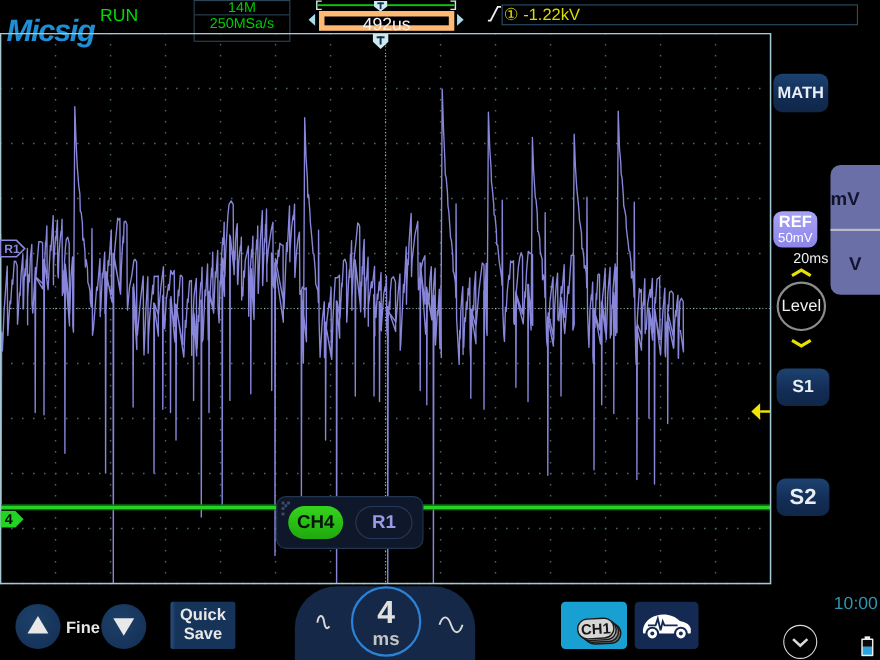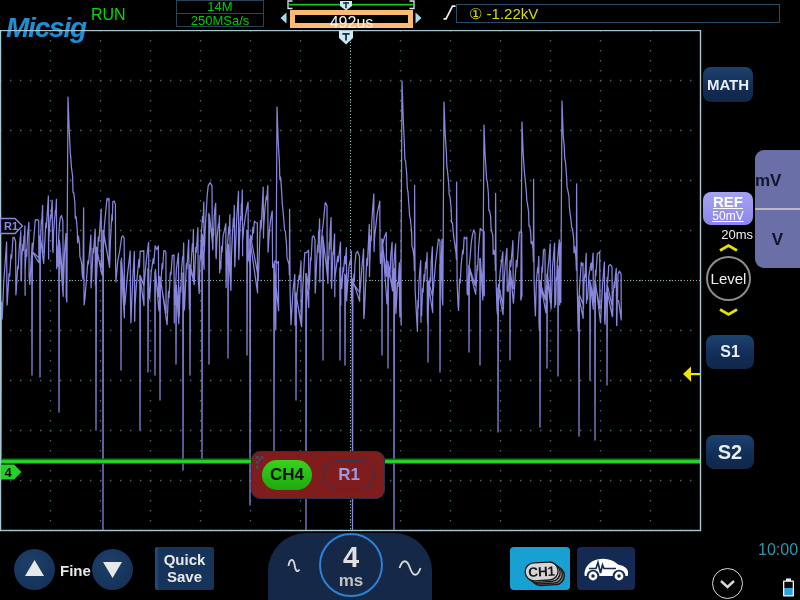--- a/index.html
+++ b/index.html
@@ -10,42 +10,42 @@
   .navybtn { background:linear-gradient(#1d4270,#122c55 60%,#102748); border-radius:8px;
     color:#e8eef4; font-weight:bold; display:flex; align-items:center; justify-content:center; }
 </style>
 </head>
 <body>
 <div id="stage">
 
 <div class="abs" style="left:6px; top:0px; color:#1e8fd5; font-size:28px; font-weight:bold; font-style:italic; letter-spacing:-1.2px;margin-top:12px;">Micsig</div>
 <div class="abs" style="left:91px; top:6px; color:#00dc00; font-size:16px;">RUN</div>
 
-<div class="abs" style="left:176px; top:0px; width:88px; height:27px; border:1px solid #2b4456;">
+<div class="abs" style="left:176px; top:0px; width:88px; height:38px; border:1px solid #2b4456;">
   <div style="height:13px; border-bottom:1px solid #2b4456; color:#00cc00; font-size:13px; text-align:center; line-height:12px;">14M</div>
   <div style="height:12px; color:#00cc00; font-size:13px; text-align:center; line-height:13px;">250MSa/s</div>
 </div>
 
 <svg class="abs" style="left:278px; top:0px;" width="146" height="28" viewBox="0 0 146 28">
   <path d="M14.5 1 L10 1 L10 8.5 L14.5 8.5" stroke="#d6e8ee" stroke-width="1.3" fill="none"></path>
   <path d="M131.5 1 L136 1 L136 8.5 L131.5 8.5" stroke="#d6e8ee" stroke-width="1.3" fill="none"></path>
   <rect x="11" y="3.7" width="124" height="1.9" fill="#007a00"></rect>
   <rect x="11" y="4.2" width="124" height="1.0" fill="#1ae01a"></rect>
   <path d="M62 1 L74 1 L74 6 L68 10.5 L62 6 Z" fill="#cfe9f2"></path>
   <rect x="65" y="2.2" width="6" height="1.6" fill="#12314a"></rect>
       <rect x="67.2" y="2.2" width="1.6" height="6" fill="#12314a"></rect>
   <path d="M8.5 12.5 L2.5 18 L8.5 23.5 Z" fill="#a8dcec"></path>
   <path d="M137.5 12.5 L143.5 18 L137.5 23.5 Z" fill="#a8dcec"></path>
 </svg>
 <div class="abs" style="left:290px; top:10px; width:123px; height:18px; border:5px solid #fdba74; color:#f2f2f2; font-size:16px; text-align:center; line-height:16px;">492us</div>
 
 <svg class="abs" style="left:443px; top:5px;" width="13" height="15" viewBox="0 0 13 15">
   <path d="M0.5 13.8 L3 13.8 L9.5 1.2 L12.5 1.2" stroke="#f0f0f0" stroke-width="1.7" fill="none"></path>
 </svg>
-<div class="abs" style="left:456px; top:4px; width:324px; height:19px; border:1px solid #2b4f68; color:#dcdc00; font-size:15px; line-height:18px; padding-left:12px;">① -1.22kV</div>
+<div class="abs" style="left:456px; top:4px; width:324px; height:19px; border:1px solid #2b4f68; color:#dcdc00; font-size:15px; line-height:18px; padding-left:1px;">① -1.22kV</div>
 
 <svg class="abs" style="left:0px; top:30px;" width="710" height="502" viewBox="0 0 710 502">
 
   <g stroke="#48696b" stroke-width="1.3">
     <line x1="50.5" y1="0" x2="50.5" y2="501" stroke-dasharray="1.4 8.6"></line>
     <line x1="100.5" y1="0" x2="100.5" y2="501" stroke-dasharray="1.4 8.6"></line>
     <line x1="150.5" y1="0" x2="150.5" y2="501" stroke-dasharray="1.4 8.6"></line>
     <line x1="200.5" y1="0" x2="200.5" y2="501" stroke-dasharray="1.4 8.6"></line>
     <line x1="250.5" y1="0" x2="250.5" y2="501" stroke-dasharray="1.4 8.6"></line>
     <line x1="300.5" y1="0" x2="300.5" y2="501" stroke-dasharray="1.4 8.6"></line>
@@ -86,41 +86,41 @@
   <path d="M0.5 188.5 L15 188.5 L22.5 196 L15 203.5 L0.5 203.5 Z" fill="#050508" stroke="#8a88dd" stroke-width="1.4"></path>
   <text x="11" y="200" font-size="11" font-weight="bold" fill="#8a88dd" text-anchor="middle">R1</text>
 
   <path d="M0.5 434.5 L14 434.5 L21.5 442 L14 449.5 L0.5 449.5 Z" fill="#23d223"></path>
   <text x="8" y="446.5" font-size="13" font-weight="bold" fill="#050505" text-anchor="middle">4</text>
 
   <path d="M683 344 L691 336.5 L691 351.5 Z" fill="#f0e400"></path>
   <rect x="691" y="343" width="9" height="2.2" fill="#f0e400"></rect>
 </svg>
 
-<div class="abs" style="left:251px; top:451px; width:134px; height:48px; background:#7f1d1d; border:1px solid #243550; border-radius:9px;">
+<div class="abs" style="left:251px; top:451px; width:134px; height:48px; background:#0f172a; border:1px solid #243550; border-radius:9px;">
   <svg class="abs" style="left:3px; top:3px;" width="16" height="16" viewBox="0 0 16 16" fill="#3c4c64">
     <rect x="1" y="1" width="2.6" height="2.6"></rect>
         <rect x="6" y="1" width="2.6" height="2.6"></rect>
     <rect x="1" y="6" width="2.6" height="2.6"></rect>
         <rect x="3.5" y="3.5" width="2.6" height="2.6"></rect>
     <rect x="1" y="11" width="2.6" height="2.6"></rect>
   </svg>
   <div class="abs" style="left:10px; top:8px; width:50px; height:30px; background:linear-gradient(#35d41c,#1fa80e); border-radius:15px; color:#03140a; font-size:17px; font-weight:bold; text-align:center; line-height:30px;">CH4</div>
   <div class="abs" style="left:71px; top:8px; width:52px; height:30px; border:1px solid #27395a; border-radius:15px; color:#999ae8; font-size:17px; font-weight:bold; text-align:center; line-height:28px;">R1</div>
 </div>
 
 <div class="abs navybtn" style="left:703px; top:67px; width:50px; height:35px; font-size:15px;">MATH</div>
 
 <div class="abs" style="left:755px; top:150px; width:45px; height:118px; background:#6b6fa8; border-radius:9px 0 0 9px;">
   <div style="height:58px; color:#10142c; font-size:17px; font-weight:bold; text-align:left; line-height:62px;">mV</div>
   <div style="height:2px; background:#b9bac4; margin:0;"></div>
   <div style="height:56px; color:#10142c; font-size:17px; font-weight:bold; text-align:center; line-height:60px;">V</div>
 </div>
 
-<div class="abs" style="left:703px; top:192px; width:50px; height:33px; background:linear-gradient(#a8a2f5,#8d86e8); border-radius:8px; text-align:center; color:#fff;text-decoration:underline;">
+<div class="abs" style="left:703px; top:192px; width:40px; height:33px; background:linear-gradient(#a8a2f5,#8d86e8); border-radius:8px; text-align:center; color:#fff;">
   <div style="font-size:15px; font-weight:bold; line-height:17px; padding-top:1px;">REF</div>
   <div style="font-size:12px; line-height:12px;">50mV</div>
 </div>
 <div class="abs" style="left:703px; top:227px; width:50px; text-align:right; color:#f0f0f0; font-size:13px;">20ms</div>
 
 <svg class="abs" style="left:718px; top:243px;" width="21" height="10" viewBox="0 0 21 10">
   <path d="M2 7.5 L10.5 2.5 L19 7.5" stroke="#e8e000" stroke-width="2.8" fill="none"></path>
 </svg>
 <div class="abs" style="left:706px; top:256px; width:45px; height:45px; border:2.5px solid #8c8c8c; border-radius:50%; color:#f0f0f0; font-size:15px; text-align:center; line-height:41px;">Level</div>
 <svg class="abs" style="left:718px; top:307px;" width="21" height="10" viewBox="0 0 21 10">

